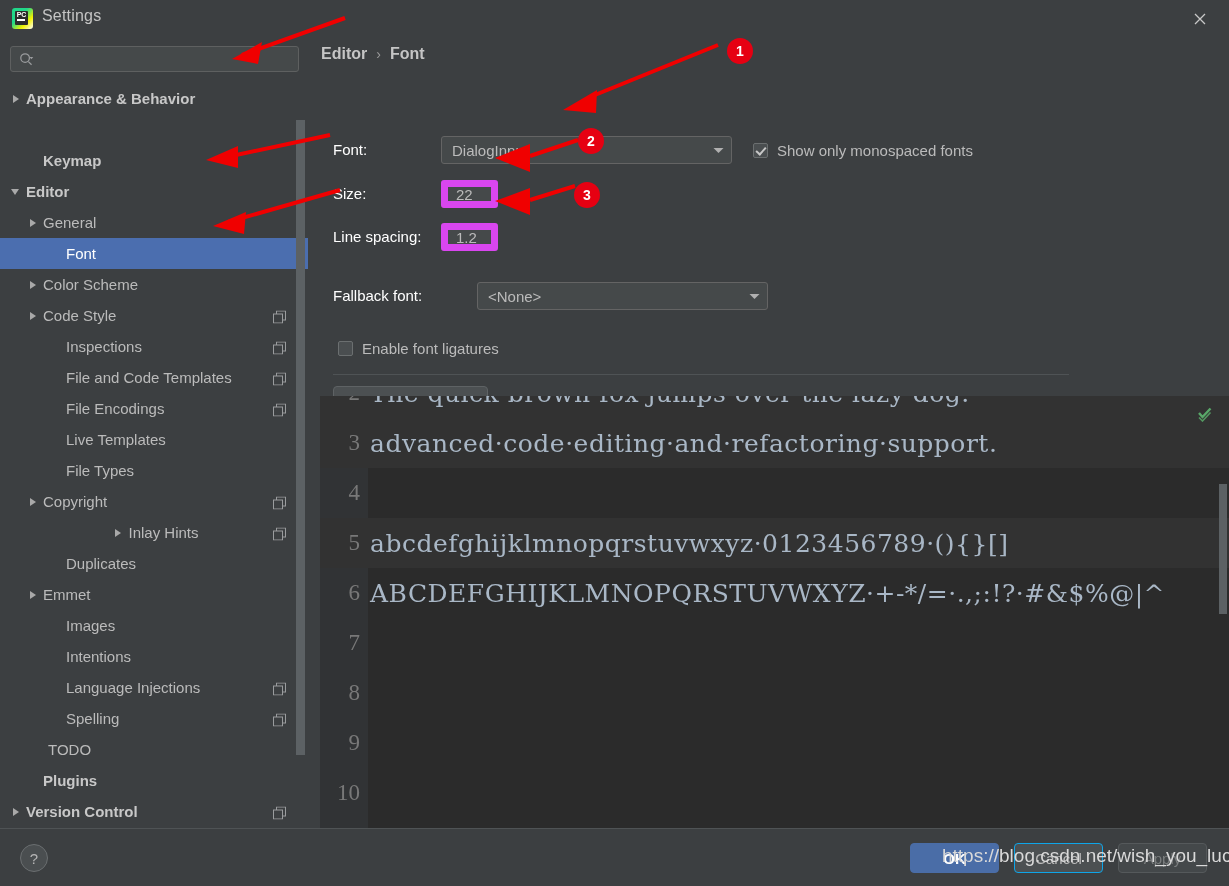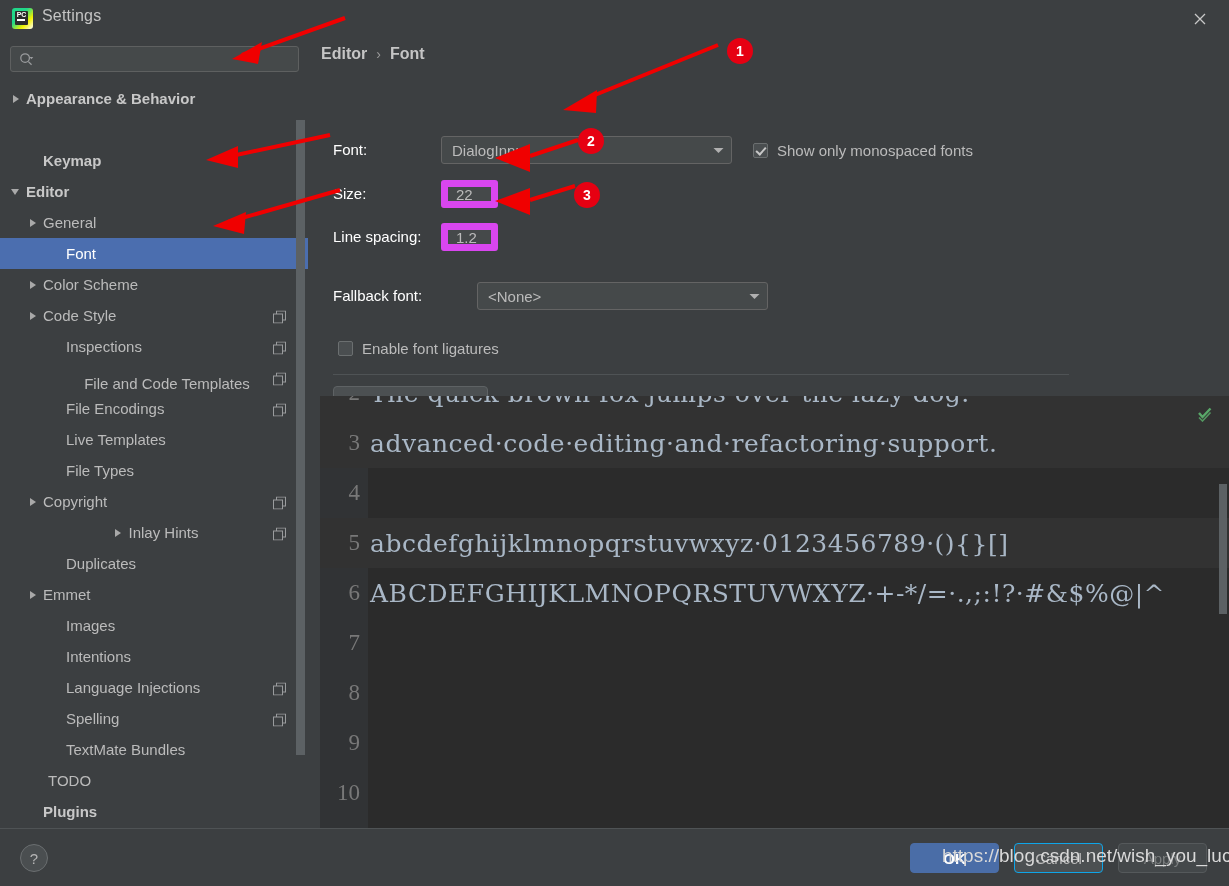--- a/index.html
+++ b/index.html
@@ -461,21 +461,21 @@
             </svg></span>
         </div>
         <div class="tree-row" style="padding-left: 50px;">
           <span class="arrow"></span>
           <span class="tree-label">Inspections</span>
           <span class="copy-badge"><svg width="13" height="13" viewBox="0 0 13 13">
               <rect x="3.5" y="0.5" width="9" height="9" fill="none" stroke="#9a9c9e"></rect>
               <rect x="0.5" y="3.5" width="9" height="9" fill="#3c3f41" stroke="#9a9c9e"></rect>
             </svg></span>
         </div>
-        <div class="tree-row" style="padding-left: 50px; flex-direction: column;">
+        <div class="tree-row" style="padding-left: 50px;">
           <span class="arrow"></span>
           <span class="tree-label">File and Code Templates</span>
           <span class="copy-badge"><svg width="13" height="13" viewBox="0 0 13 13">
               <rect x="3.5" y="0.5" width="9" height="9" fill="none" stroke="#9a9c9e"></rect>
               <rect x="0.5" y="3.5" width="9" height="9" fill="#3c3f41" stroke="#9a9c9e"></rect>
             </svg></span>
         </div>
         <div class="tree-row" style="padding-left: 50px;">
           <span class="arrow"></span>
           <span class="tree-label">File Encodings</span>
@@ -532,24 +532,20 @@
               <rect x="0.5" y="3.5" width="9" height="9" fill="#3c3f41" stroke="#9a9c9e"></rect>
             </svg></span>
         </div>
         <div class="tree-row" style="padding-left: 50px;">
           <span class="arrow"></span>
           <span class="tree-label">Spelling</span>
           <span class="copy-badge"><svg width="13" height="13" viewBox="0 0 13 13">
               <rect x="3.5" y="0.5" width="9" height="9" fill="none" stroke="#9a9c9e"></rect>
               <rect x="0.5" y="3.5" width="9" height="9" fill="#3c3f41" stroke="#9a9c9e"></rect>
             </svg></span>
-        </div>
-        <div class="tree-row" style="padding-left: 50px;">
-          <span class="arrow"></span>
-          <span class="tree-label">TextMate Bundles</span>
         </div>
         <div class="tree-row" style="padding-left: 32px;">
           <span class="arrow"></span>
           <span class="tree-label">TODO</span>
         </div>
         <div class="tree-row bold" style="padding-left: 27px;">
           <span class="arrow"></span>
           <span class="tree-label">Plugins</span>
         </div>
         <div class="tree-row bold" style="padding-left: 10px;">

